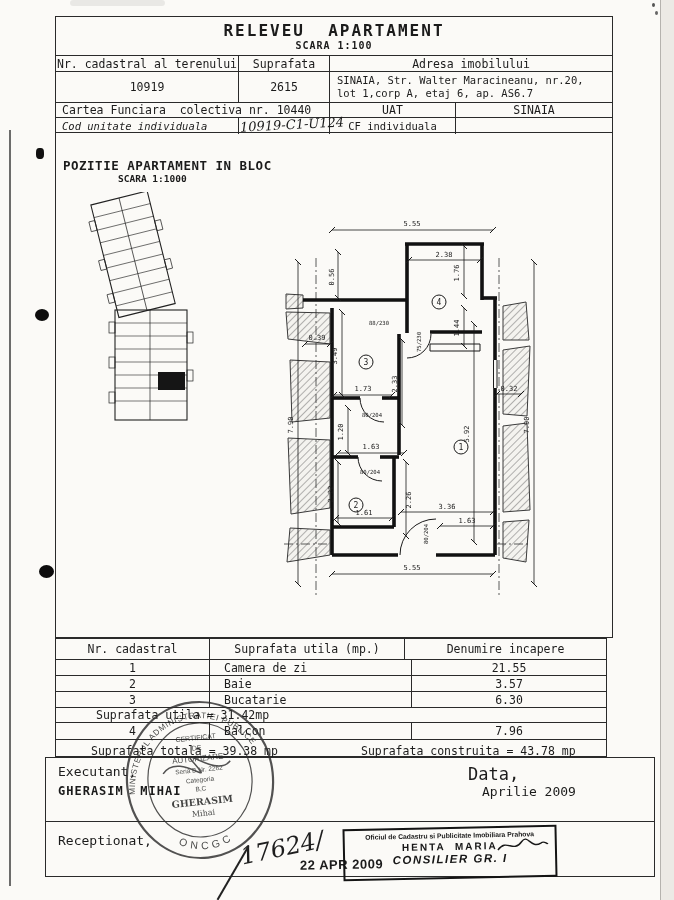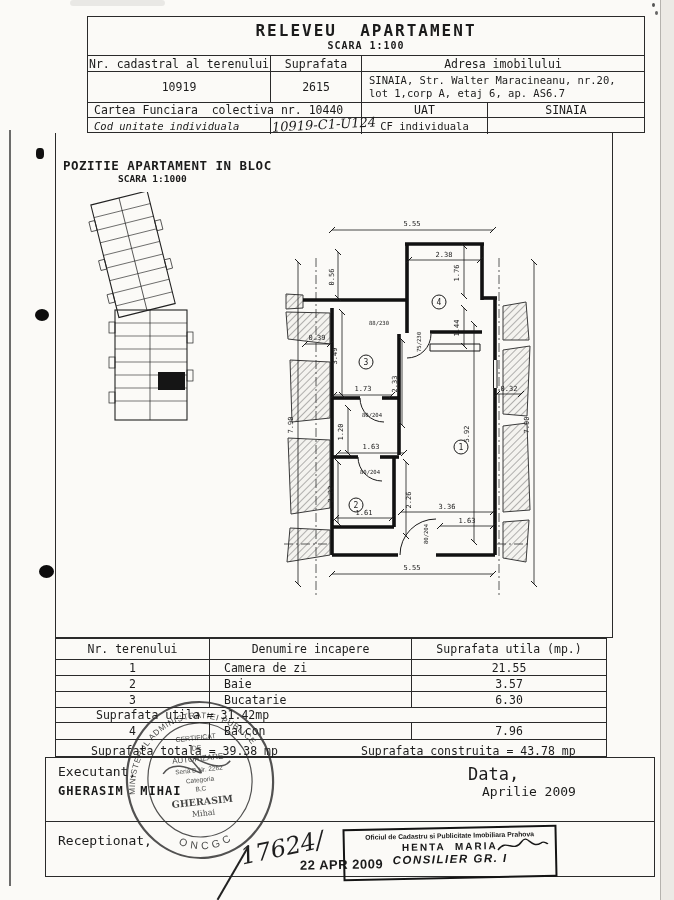--- a/index.html
+++ b/index.html
@@ -43,21 +43,21 @@
   <div class="abs" style="left:9px;top:130px;width:2px;height:756px;background:#2f2f2f;opacity:.7;"></div>
   <div class="abs" style="left:660px;top:0;width:1.5px;height:900px;background:#b5b3ae;"></div>
   <div class="abs" style="left:661px;top:0;width:13px;height:900px;background:#eceae5;"></div>
   <div class="abs" style="left:70px;top:0;width:95px;height:6px;background:rgba(0,0,0,.07);border-radius:4px;"></div>
   <div class="abs" style="left:36px;top:148px;width:8px;height:11px;background:#111;border-radius:40%;"></div>
   <div class="abs" style="left:35px;top:309px;width:14px;height:12px;background:#0d0d0d;border-radius:50%;"></div>
   <div class="abs" style="left:39px;top:565px;width:15px;height:13px;background:#0d0d0d;border-radius:50%;"></div>
   <div class="abs" style="left:652px;top:3px;width:3px;height:4px;background:#555;border-radius:50%;"></div>
   <div class="abs" style="left:655px;top:11px;width:3px;height:4px;background:#666;border-radius:50%;"></div>
 
-  <div class="box" style="left:55px;top:16px;width:558px;height:117px;margin-left:32px;">
+  <div class="box" style="left:55px;top:16px;width:558px;height:117px;">
     <div class="hrow" style="height:38px;border-top:none;flex-direction:column;align-items:center;justify-content:center;display:flex;">
       <div class="pre" style="font-size:16px;font-weight:bold;letter-spacing:2px;">RELEVEU  APARTAMENT</div>
       <div style="font-size:10px;font-weight:bold;letter-spacing:1px;">SCARA 1:100</div>
     </div>
     <div class="hrow" style="height:16px;">
       <div class="hc first t11" style="width:182px;">Nr. cadastral al terenului</div>
       <div class="hc t11" style="width:91px;">Suprafata</div>
       <div class="hc t11" style="flex:1;">Adresa imobilului</div>
     </div>
     <div class="hrow" style="height:31px;">
@@ -256,23 +256,23 @@
         <text x="78" y="296">2</text>
       <circle cx="88" cy="150" r="7"></circle>
         <text x="88" y="153">3</text>
       <circle cx="161" cy="90" r="7"></circle>
         <text x="161" y="93">4</text>
     </g>
   </svg>
 
   <div class="box" style="left:55px;top:638px;width:552px;height:119px;">
     <div class="trow first" style="height:20px;">
-      <div class="tc first" style="width:153px;">Nr. terenului</div>
+      <div class="tc first" style="width:153px;">Nr. cadastral</div>
+      <div class="tc" style="flex:1;">Suprafata utila (mp.)</div>
       <div class="tc" style="width:202px;">Denumire incapere</div>
-      <div class="tc" style="flex:1;">Suprafata utila (mp.)</div>
     </div>
     <div class="trow" style="height:16px;">
       <div class="tc first" style="width:153px;">1</div>
       <div class="tc name" style="width:202px;">Camera de zi</div>
       <div class="tc" style="flex:1;">21.55</div>
     </div>
     <div class="trow" style="height:16px;">
       <div class="tc first" style="width:153px;">2</div>
       <div class="tc name" style="width:202px;">Baie</div>
       <div class="tc" style="flex:1;">3.57</div>

